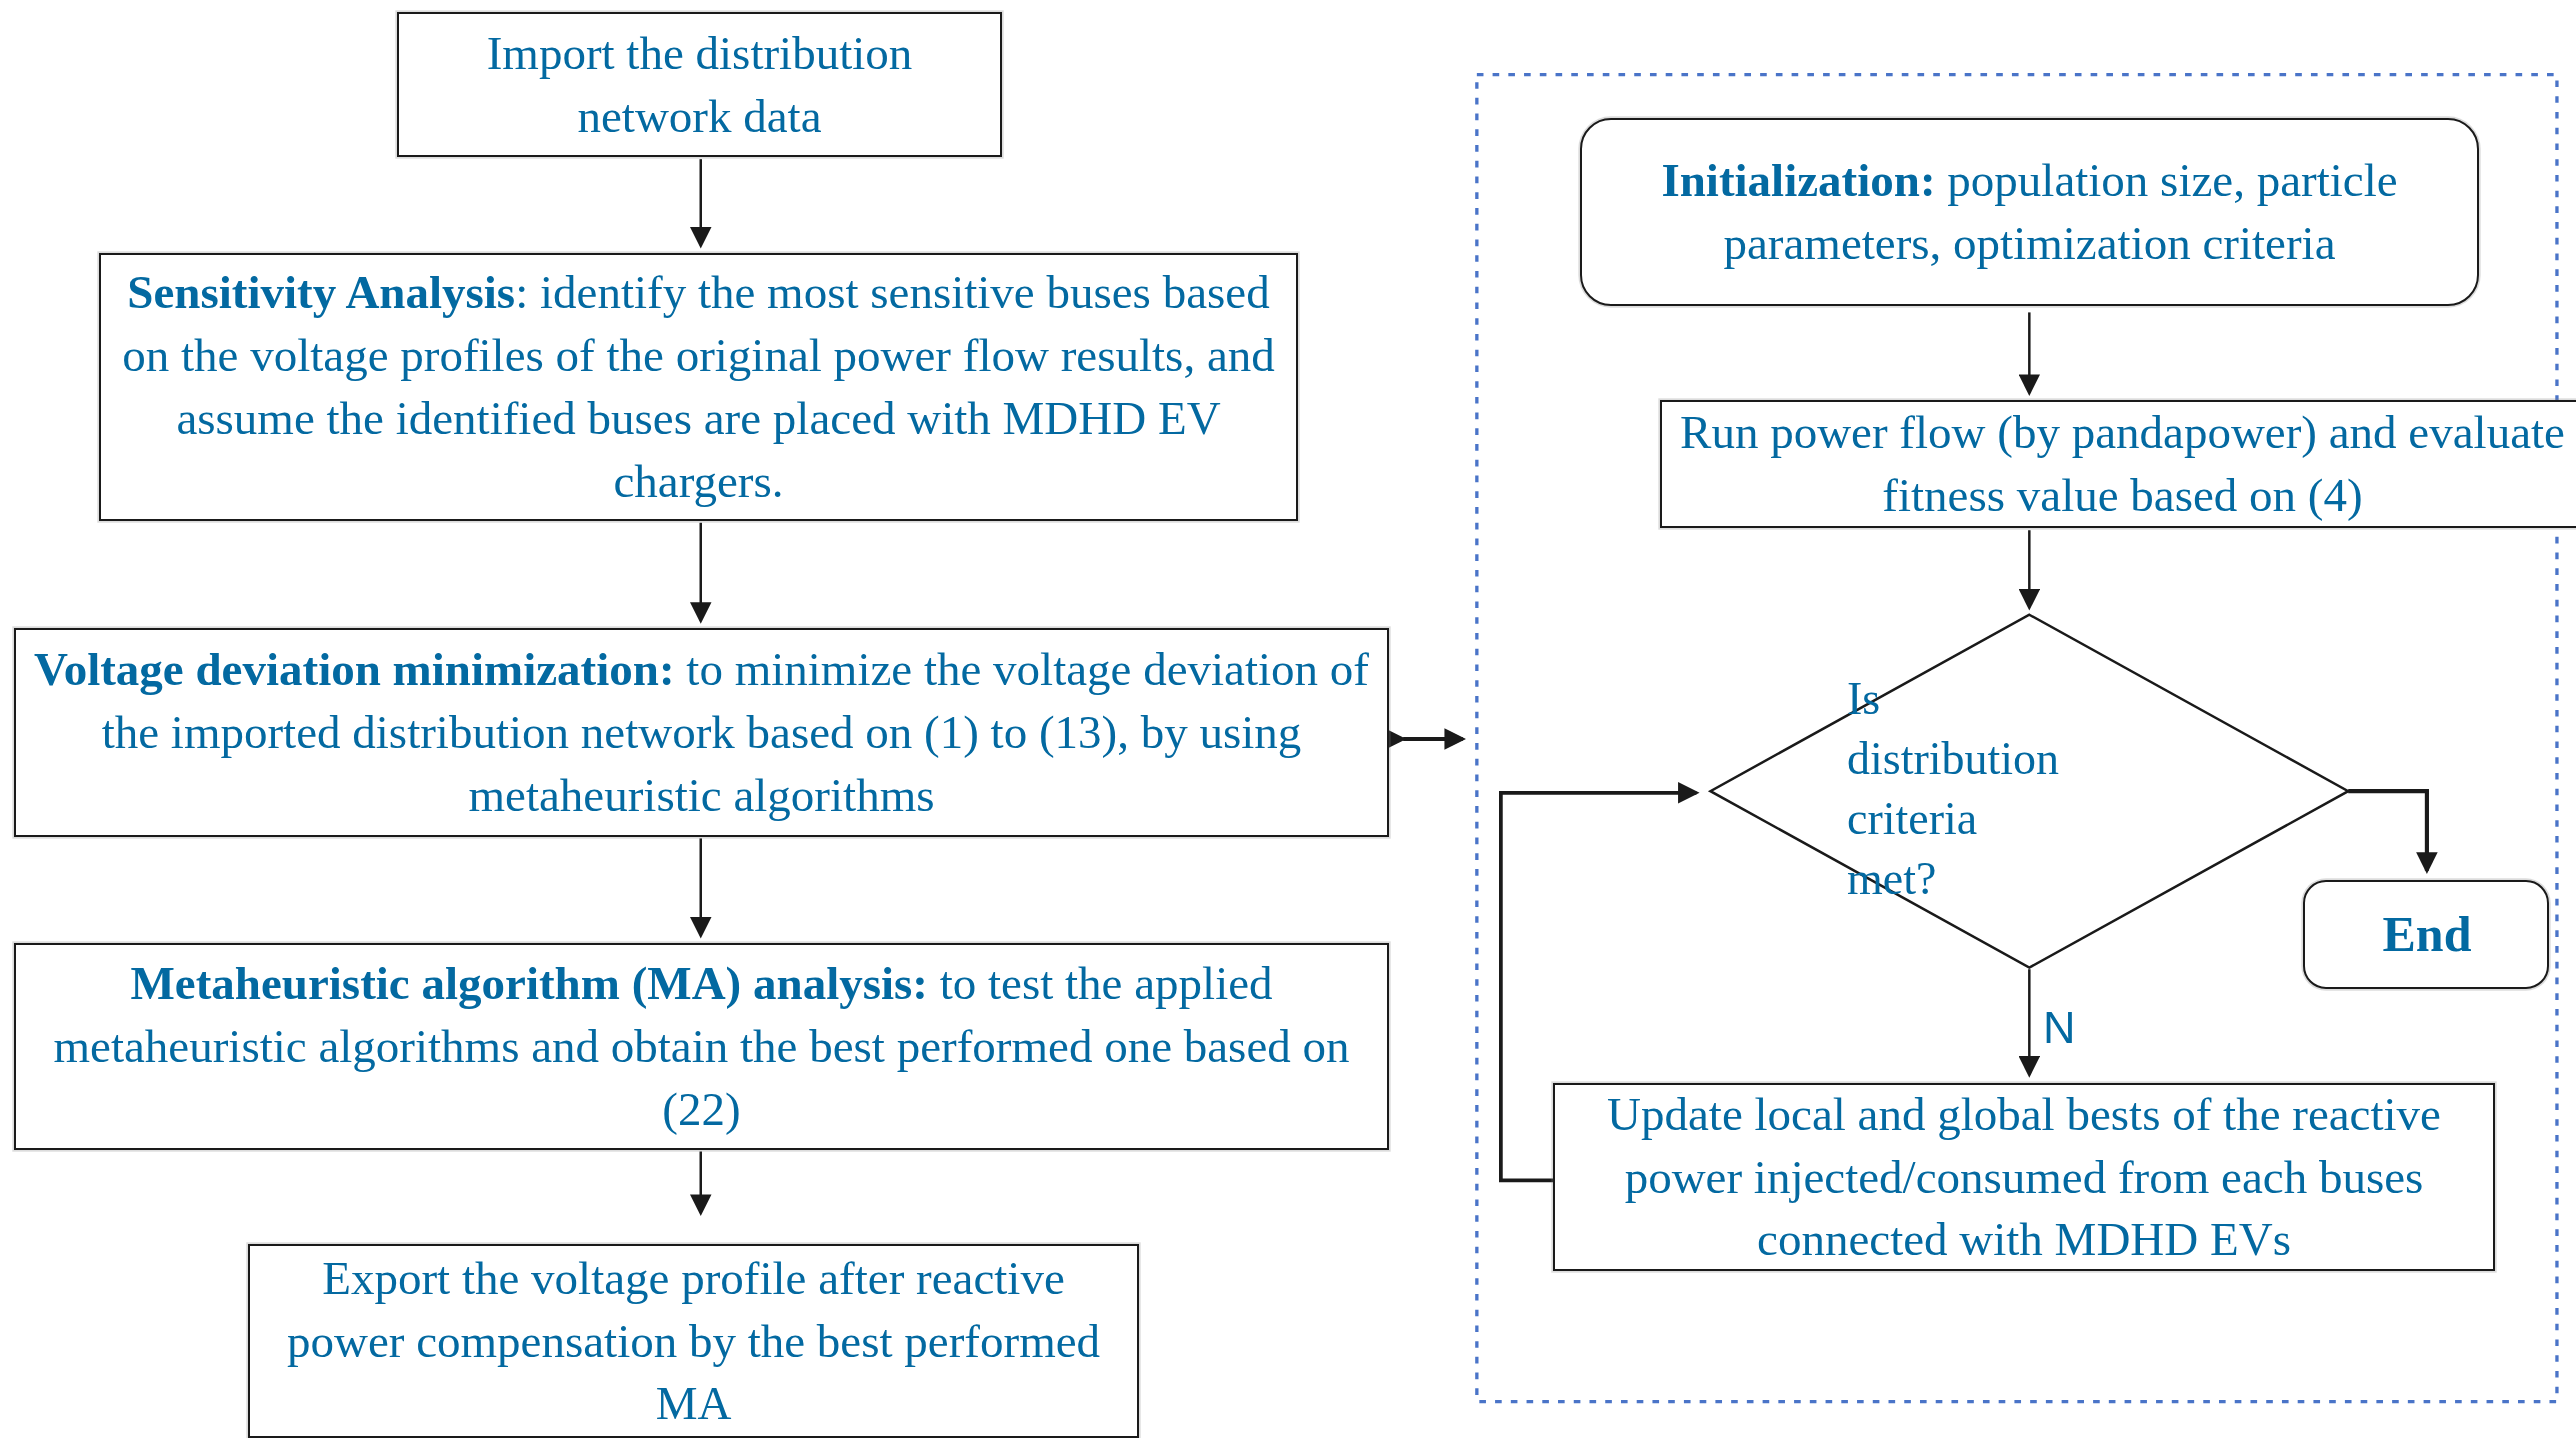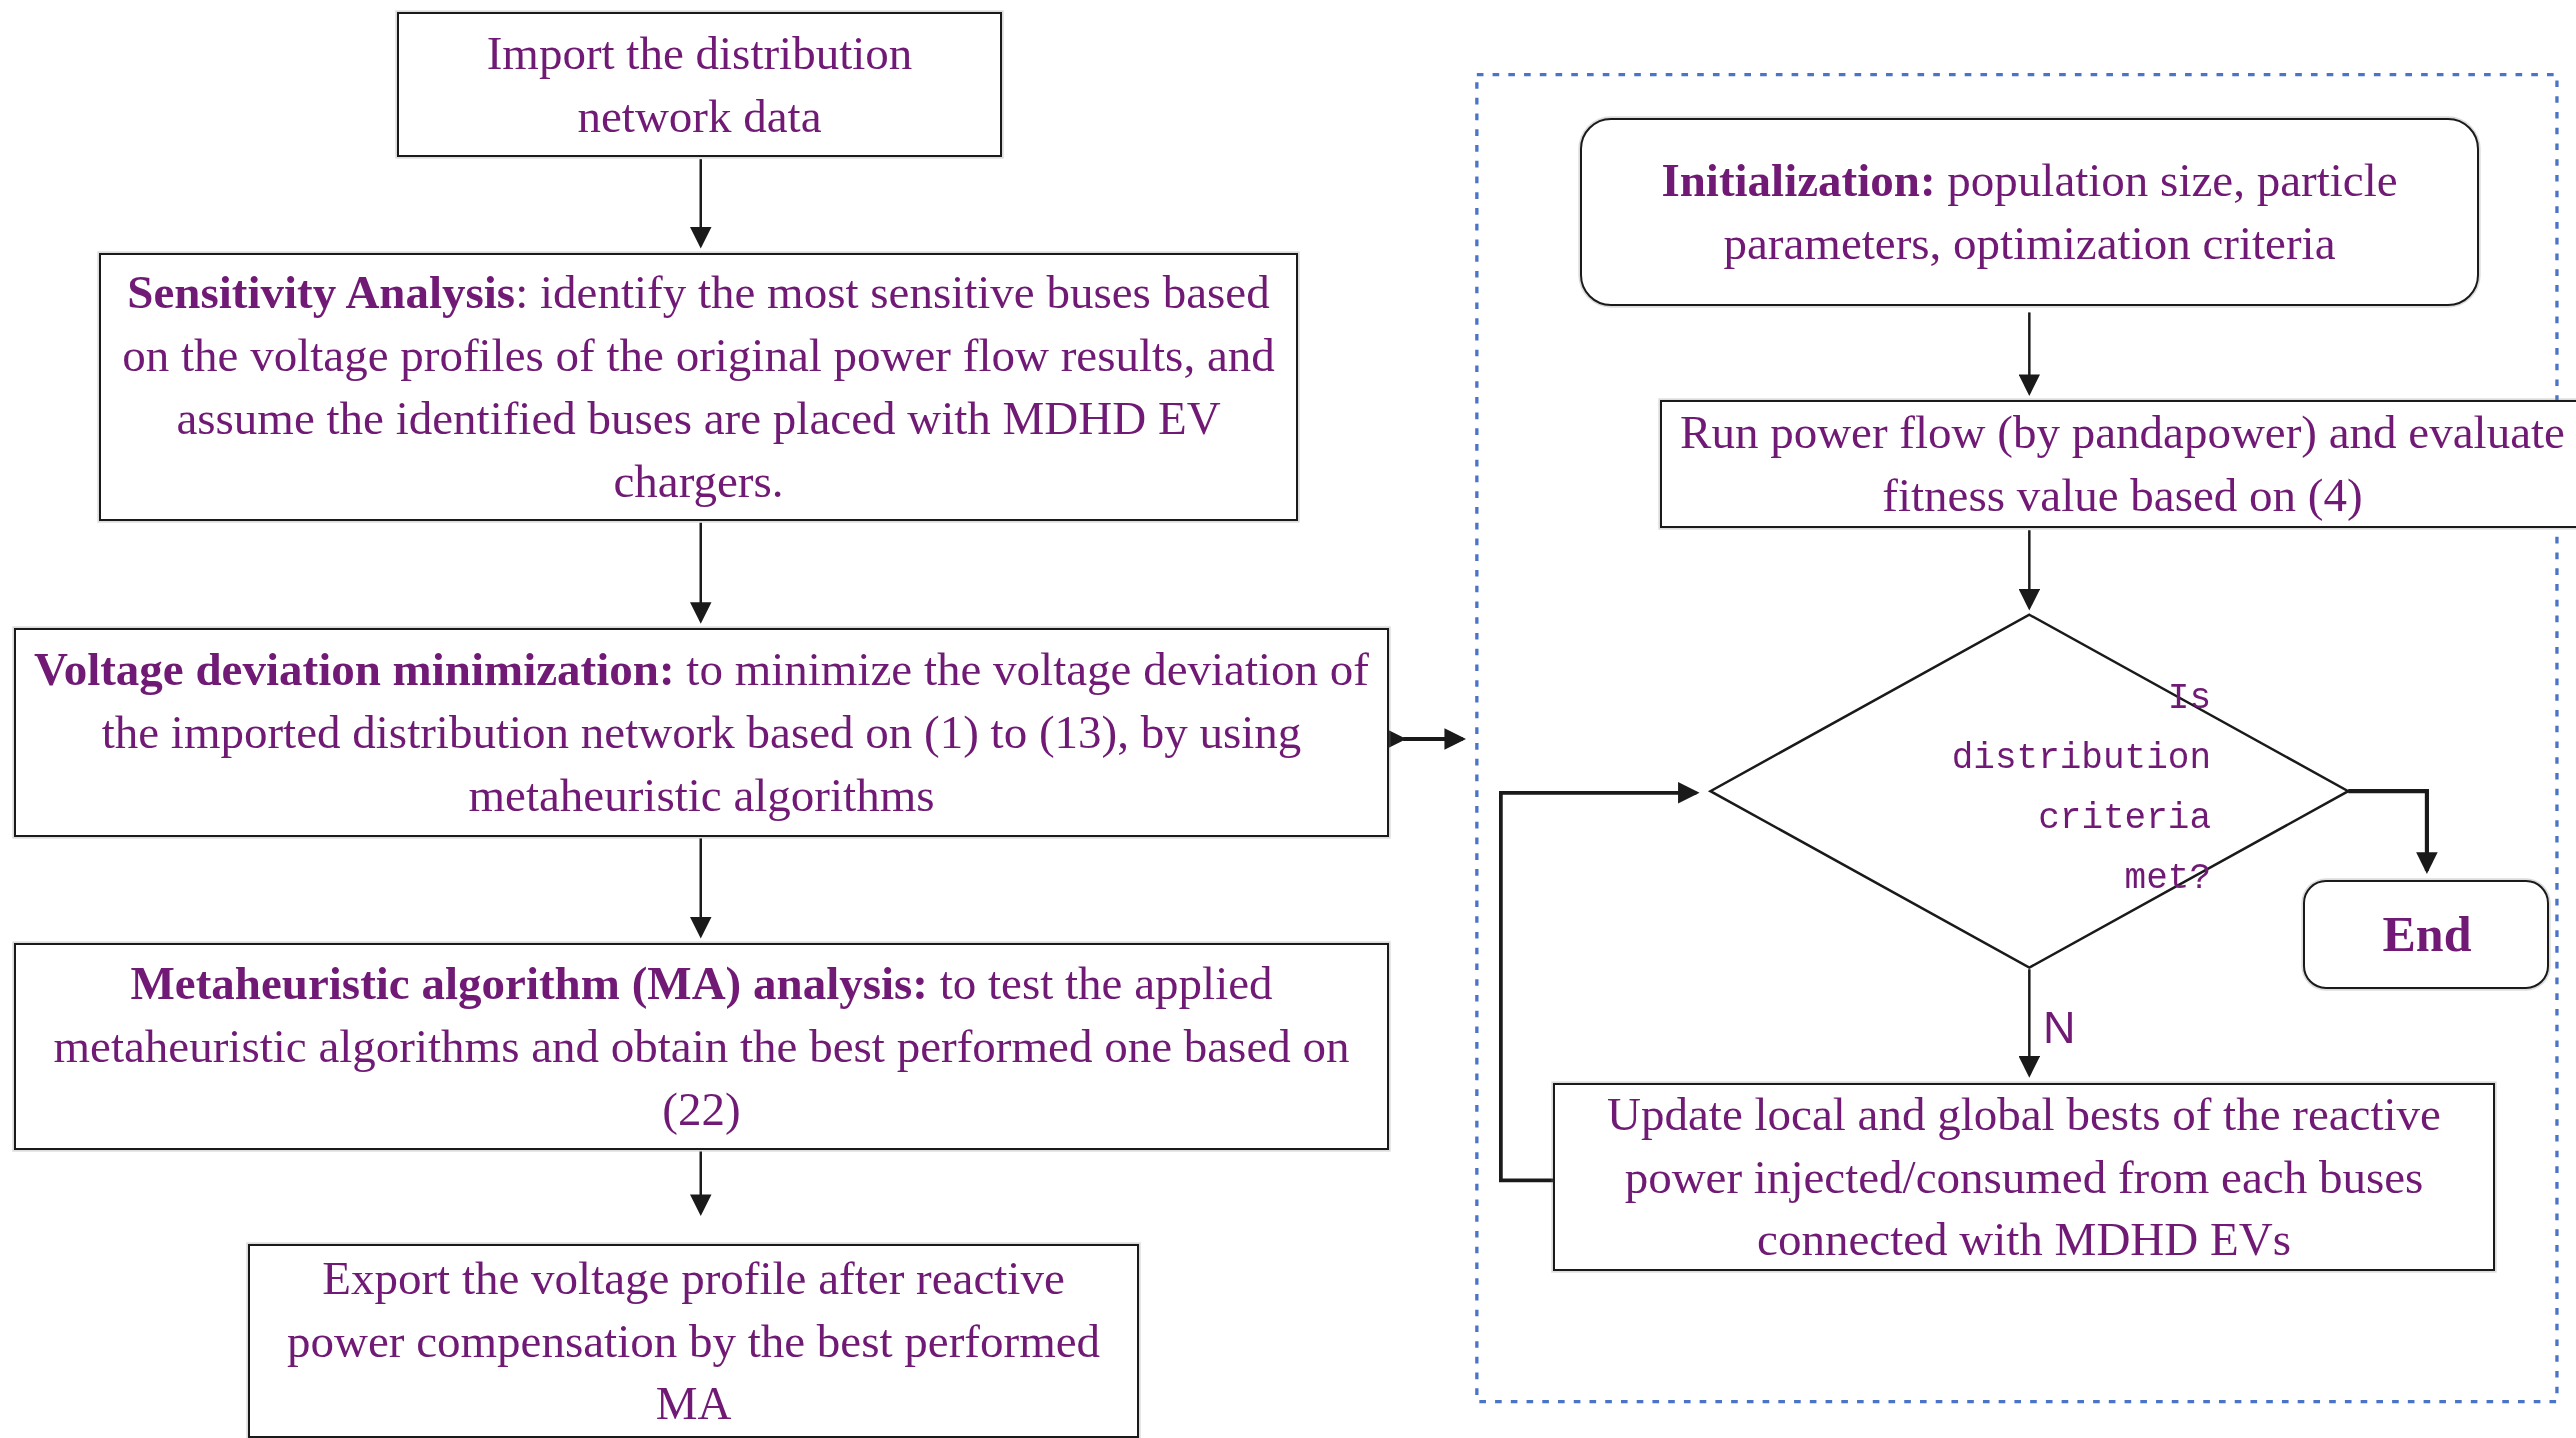--- a/index.html
+++ b/index.html
@@ -2,21 +2,21 @@
 <html style="font-size:13.3px"><head>
 <meta charset="utf-8">
 <style>
   html, body { margin: 0; padding: 0; background: #ffffff; }
   #canvas {
     position: relative;
     width: 2412px;
     height: 1439px;
     background: #ffffff;
     font-family: "Liberation Serif", "DejaVu Serif", serif;
-    color: #701a75;
+    color: #0369a1;
   }
   #connector-layer {
     position: absolute;
     left: 0; top: 0;
     width: 2576px; height: 1439px;
   }
   .node {
     position: absolute;
     box-sizing: border-box;
     background: #ffffff;
@@ -40,24 +40,23 @@
   #ma-box          { left: 14px;   top: 943px; width: 1375px; height: 207px; }
   #export-box      { left: 248px;  top: 1220px; width: 891px; height: 194px; margin-top: 24px; }
   #init-box        { left: 1580px; top: 118px;  width: 899px; height: 188px; border-radius: 31px; }
   #run-box         { left: 1660px; top: 400px;  width: 925px; height: 128px; }
   #update-box      { left: 1553px; top: 1083px; width: 942px; height: 188px; }
   #end-box         { left: 2303px; top: 880px; width: 246px;  height: 109px;
                      font-weight: bold; font-size: 50px; padding-left: 20px; }
   #diamond-text {
     position: absolute;
     left: 1847px; top: 669px; width: 364px;
-    text-align: right;
-    font-size: 36px;
+    text-align: left;
+    font-size: 46px;
     z-index: 2;
-    font-family: Liberation Mono, monospace;
   }
   #diamond-text span { display: block; line-height: 60px; }
   #n-label {
     position: absolute;
     left: 2043px; top: 1002px;
     font-family: "Liberation Sans", "DejaVu Sans", sans-serif;
     font-size: 45px;
     font-weight: normal;
     z-index: 2;
   }

